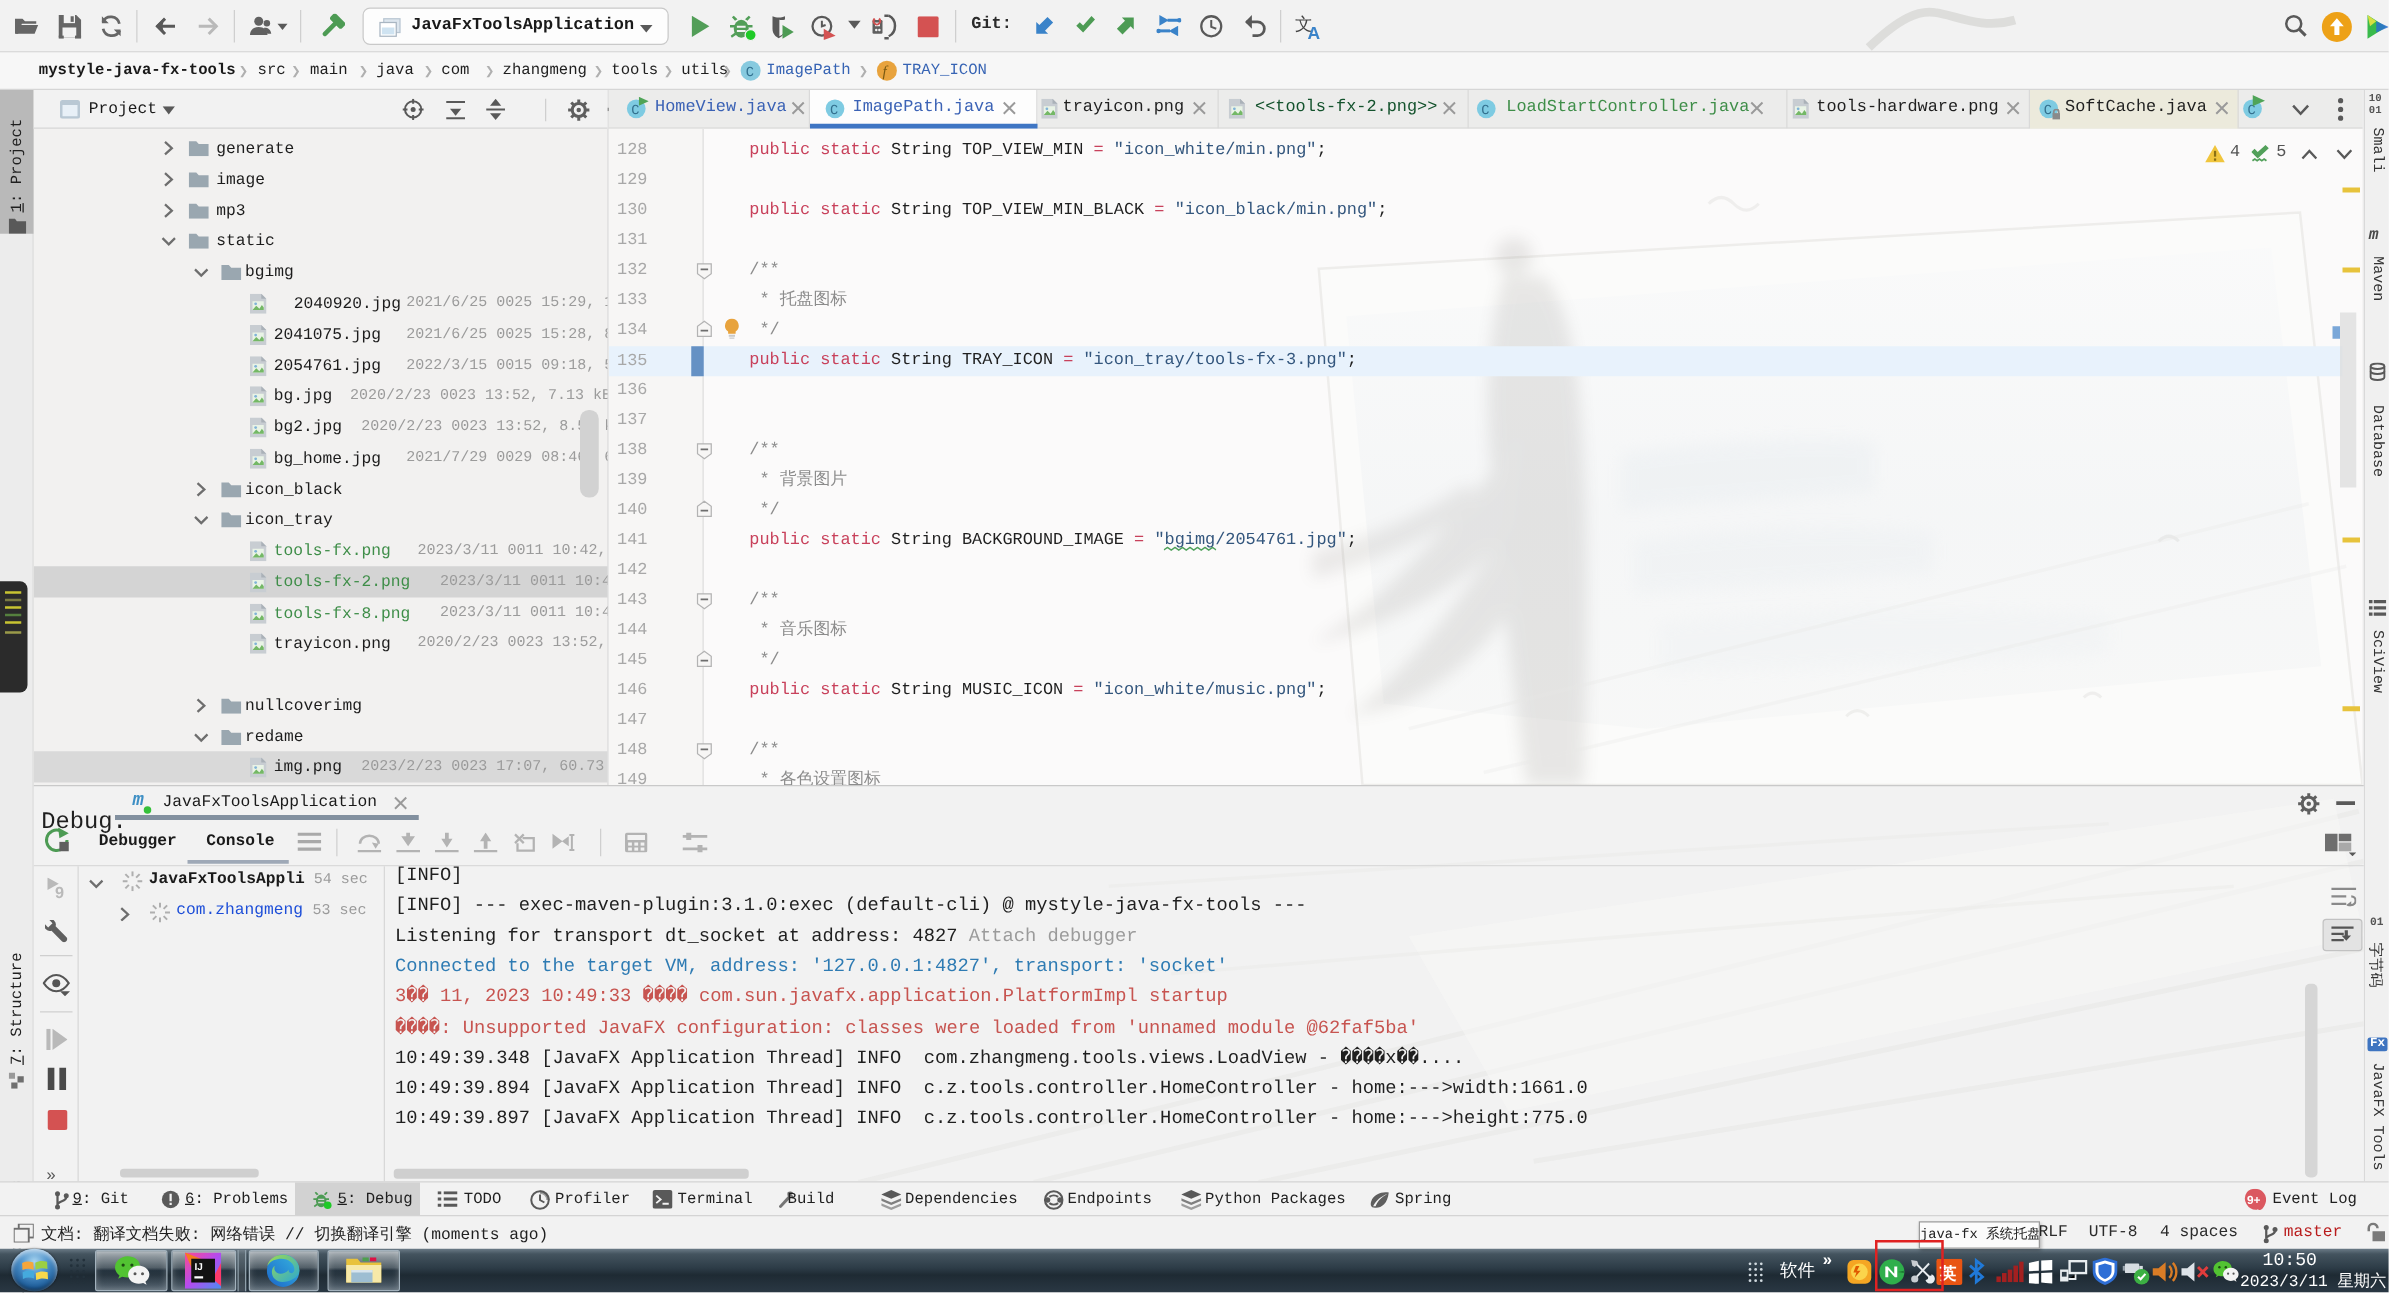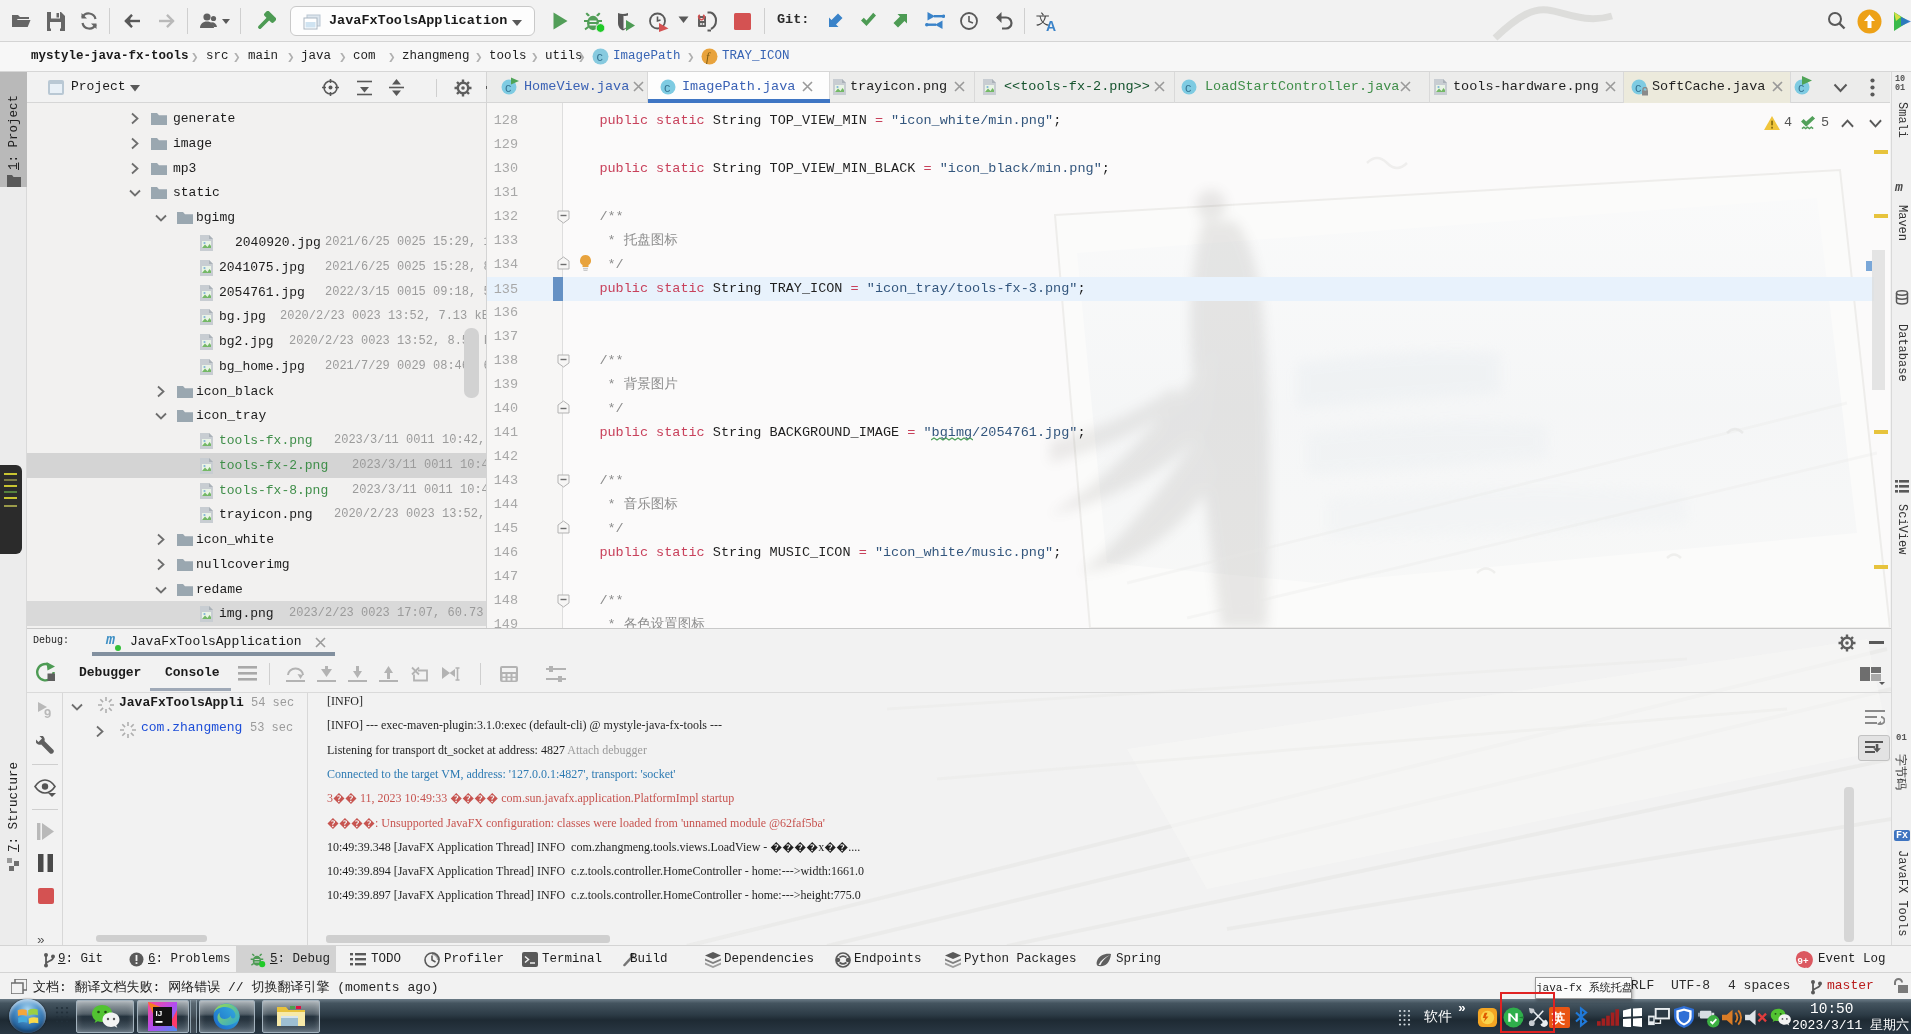--- a/index.html
+++ b/index.html
@@ -61,21 +61,21 @@
 #rstripe { position:absolute; left:1891px; top:72px; width:20px; height:900px; background:#f0f0f0; border-left:1px solid #d9d9d9; }
 .rlabel { position:absolute; white-space:nowrap; font-size:12px; color:#333; }
 
 
 #debug { position:absolute; left:27px; top:628px; width:1864px; height:317px; background:#f2f2f2; border-top:1px solid #c9c9c9; }
 #dbghead { position:absolute; left:0; top:0; width:100%; height:28px; }
 #dbgtabs { position:absolute; left:0; top:28px; width:100%; height:36px; border-bottom:1px solid #dadada; }
 #dbgbody { position:absolute; left:0; top:64px; width:100%; height:253px; }
 #dbgicons { position:absolute; left:0; top:0; width:36px; height:253px; border-right:1px solid #d8d8d8; }
 #dbgtree { position:absolute; left:36px; top:0; width:245px; height:253px; border-right:1px solid #d8d8d8; font-size:13px; }
-#console { position:absolute; left:296px; top:0; width:1583px; height:253px; font-size:12px;font-family:Liberation Serif, serif; }
+#console { position:absolute; left:285px; top:0; width:1583px; height:253px; font-size:15px; }
 .conline { position:absolute; left:4px; height:24px; line-height:24px; white-space:pre; }
 .con-blue { color:#2e7bb3; }
 .con-red { color:#c75450; }
 
 
 #bottombar { position:absolute; left:0; top:945px; width:1911px; height:27px; background:#f2f2f2; border-top:1px solid #d4d4d4; font-size:12.5px; }
 .bbitem { position:absolute; top:0; height:27px; line-height:27px; white-space:pre; }
 
 #statusbar { position:absolute; left:0; top:972px; width:1911px; height:27px; background:#f2f2f2; border-top:1px solid #d4d4d4; font-size:13px; }
 
@@ -397,25 +397,20 @@
           </svg><span class="grn" style="position:absolute;left:192px">tools-fx.png</span><span class="meta" style="position:absolute;left:307px">2023/3/11 0011 10:42, 4</span></div>
     <div class="trow" style="top:350px;background:#d4d4d4"><svg class="file-ic" style="left:173px" width="14" height="16">
             <use href="#imgfile"></use>
           </svg><span class="grn" style="position:absolute;left:192px">tools-fx-2.png</span><span class="meta" style="position:absolute;left:325px">2023/3/11 0011 10:47</span></div>
     <div class="trow" style="top:375px"><svg class="file-ic" style="left:173px" width="14" height="16">
             <use href="#imgfile"></use>
           </svg><span class="grn" style="position:absolute;left:192px">tools-fx-8.png</span><span class="meta" style="position:absolute;left:325px">2023/3/11 0011 10:48</span></div>
     <div class="trow" style="top:399px"><svg class="file-ic" style="left:173px" width="14" height="16">
             <use href="#imgfile"></use>
           </svg><span class="nm" style="position:absolute;left:192px">trayicon.png</span><span class="meta" style="position:absolute;left:307px">2020/2/23 0023 13:52, 4</span></div>
-    <div class="trow" style="top:424px"><svg class="chev" style="left:127px" width="14" height="13">
-            <use href="#chev-c"></use>
-          </svg><svg class="fold-ic" style="left:150px" width="16" height="14">
-            <use href="#folder"></use>
-          </svg><span class="nm" style="position:absolute;left:169px">icon_white</span></div>
     <div class="trow" style="top:449px"><svg class="chev" style="left:127px" width="14" height="13">
             <use href="#chev-c"></use>
           </svg><svg class="fold-ic" style="left:150px" width="16" height="14">
             <use href="#folder"></use>
           </svg><span class="nm" style="position:absolute;left:169px">nullcoverimg</span></div>
     <div class="trow" style="top:474px"><svg class="chev" style="left:127px" width="14" height="13">
             <use href="#chev-e"></use>
           </svg><svg class="fold-ic" style="left:150px" width="16" height="14">
             <use href="#folder"></use>
           </svg><span class="nm" style="position:absolute;left:169px">redame</span></div>
@@ -710,21 +705,21 @@
           <path d="M420 317 L1304 130"></path>
       <path d="M640 300 L1304 190"></path>
     </g>
     <polygon points="540,120 1280,10 1304,120 620,260" fill="#f7f7f6" opacity=".55"></polygon>
     <g opacity=".4" stroke="#e9e9e7" stroke-width="3" fill="none">
       <path d="M300 80 L1100 30"></path>
           <path d="M350 150 L1200 80"></path>
     </g>
   </svg>
   <div id="dbghead">
-    <span style="position:absolute;left:6px;top:6px;font-size:10px">Debug:</span>
+    <span style="position:absolute;left:6px;top:17px;font-size:19px">Debug:</span>
     <span style="position:absolute;left:79px;top:3px;font-size:15px;font-style:italic;font-weight:bold;color:#3e8fc4">m</span>
     <div style="position:absolute;left:88px;top:16px;width:6px;height:6px;border-radius:3px;background:#35c03a"></div>
     <span style="position:absolute;left:103px;top:5px;font-size:13px;color:#1a1a1a">JavaFxToolsApplication</span>
     <svg style="position:absolute;left:288px;top:8px" width="11" height="11">
           <use href="#tabx"></use>
         </svg>
     <div style="position:absolute;left:65px;top:23px;width:243px;height:4px;background:#82909f"></div>
     <svg style="position:absolute;left:1811px;top:5px" width="18" height="18" viewBox="0 0 18 18">
           <g stroke="#5f5f5f" stroke-width="2.4" fill="none">
             <circle cx="9" cy="9" r="5.2"></circle>

